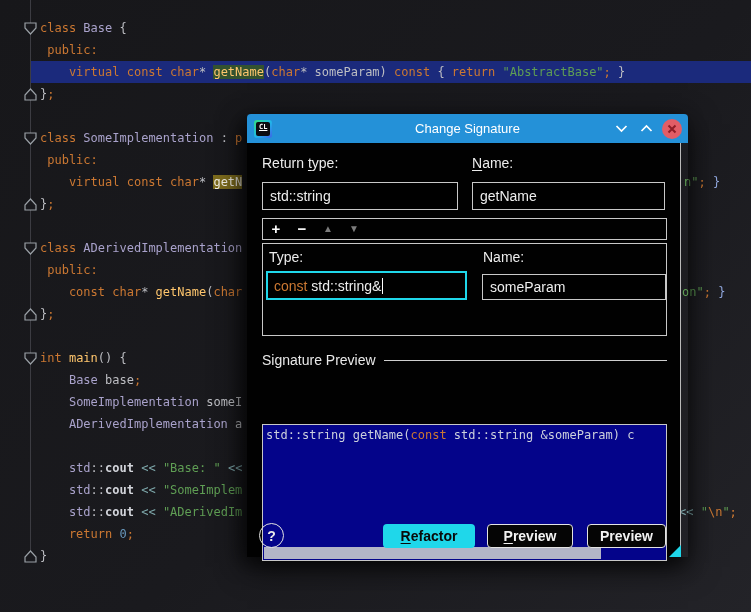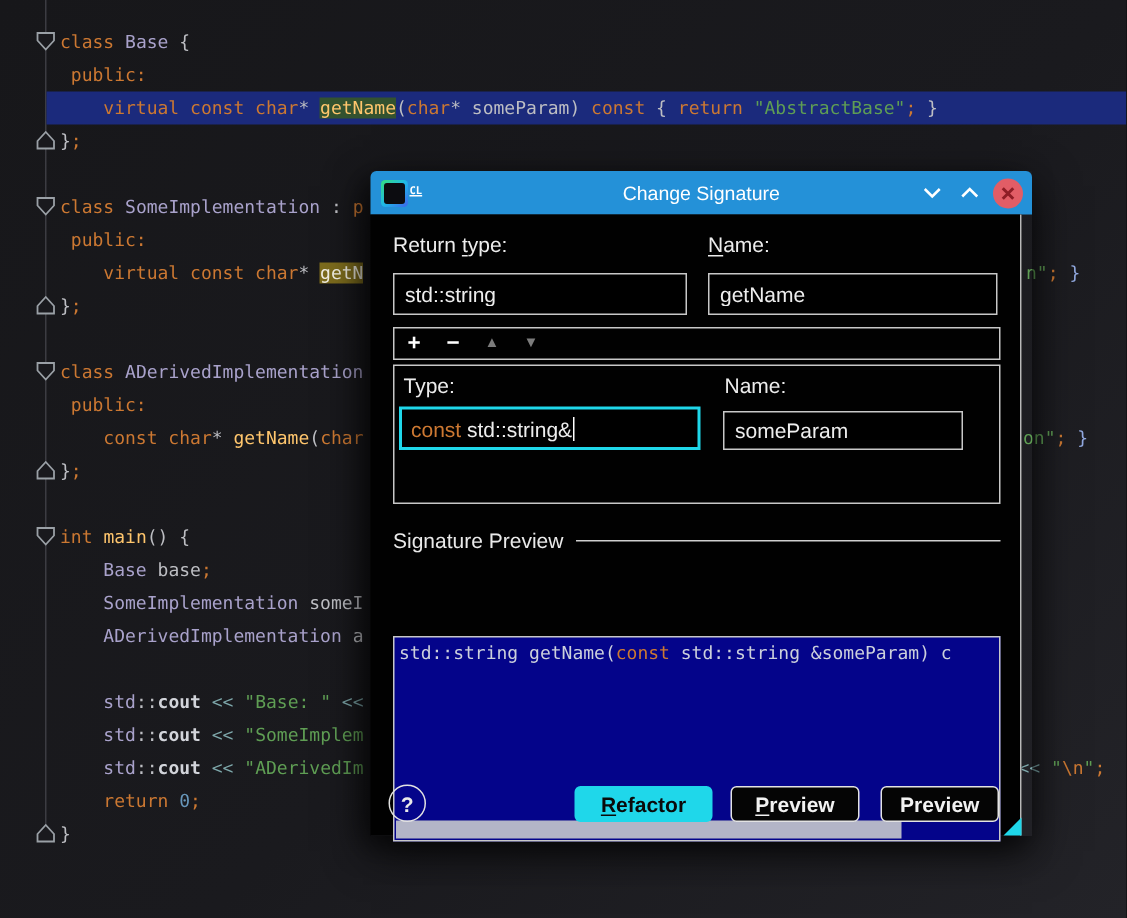--- a/index.html
+++ b/index.html
@@ -23,42 +23,42 @@
   #dialog{position:absolute;left:247px;top:114px;width:441px;height:443px;
     box-shadow:0 10px 28px rgba(0,0,0,.75),-6px 6px 18px rgba(0,0,0,.5);}
   #titlebar{position:absolute;left:0;top:0;width:441px;height:29px;background:var(--titlebar-blue);
     border-radius:4px 4px 0 0;display:flex;align-items:center;}
   .app-icon{width:18px;height:18px;margin-left:7px;border-radius:3px;
     background:linear-gradient(135deg,#35e07c 0%,#1fb9e8 50%,#3e63e8 100%);
     display:flex;align-items:center;justify-content:center;}
   .app-icon-inner{width:14px;height:14px;background:#0c0c10;border-radius:2px;
     display:flex;align-items:flex-start;justify-content:flex-start;}
   .app-icon-inner span{font-family:"DejaVu Sans Mono",monospace;font-size:7px;font-weight:bold;color:#fff;
-    line-height:9px;padding:1px 0 0 17px;text-decoration:underline;}
+    line-height:9px;padding:1px 0 0 3px;text-decoration:underline;}
   #title-text{position:absolute;left:0;right:0;text-align:center;color:#fff;font-size:13px;}
   .win-controls{position:absolute;right:6px;top:0;height:29px;display:flex;align-items:center;gap:7px;}
   .wc{width:18px;height:18px;display:flex;align-items:center;justify-content:center;cursor:pointer;}
   .wc-close{width:20px;height:20px;border-radius:50%;background:var(--close-red);}
   #dlg-body{position:absolute;left:0;top:29px;width:433px;height:414px;background:var(--dialog-bg);
     border-right:1px solid #b9b9b9;color:#e9e9e9;font-size:14px;}
   .dlg-label{position:absolute;color:#ececec;text-align:right;}
   .mn{text-decoration:underline;text-underline-offset:2px;}
   .dlg-input{position:absolute;background:#000;border:1px solid var(--field-border);color:#ededed;
     font-family:"Liberation Sans",sans-serif;font-size:14px;padding:0 7px;box-sizing:border-box;height:28px;}
   #toolbar-box{position:absolute;left:15px;top:75px;width:405px;height:22px;border:1px solid var(--field-border);
     box-sizing:border-box;display:flex;align-items:center;}
   .tb-btn{width:26px;text-align:center;font-weight:bold;color:#fff;font-size:15px;line-height:20px;cursor:pointer;}
   .tb-btn.disabled{color:#7c7c7c;font-size:10px;cursor:default;}
   #param-group{position:absolute;left:15px;top:100px;width:405px;height:93px;border:1px solid var(--field-border);
     box-sizing:border-box;}
   #type-field{position:absolute;left:3px;top:27px;width:201px;height:29px;background:#000;
     border:2px solid var(--accent-cyan);box-sizing:border-box;display:flex;align-items:center;
     padding:0 6px;white-space:pre;font-size:14px;color:#ededed;}
   .caret{display:inline-block;width:1px;height:16px;background:#fff;margin-left:1px;vertical-align:-3px;}
-  #param-name-field{left:219px;top:30px;width:160px;height:26px;}
+  #param-name-field{left:219px;top:30px;width:184px;height:26px;}
   #sig-preview-row{position:absolute;left:15px;top:209px;width:405px;display:flex;align-items:center;gap:8px;}
   #sig-preview-row .rule{flex:1;height:1px;background:#cfcfcf;}
   #preview-box{position:absolute;left:15px;top:237px;width:405px;height:137px;background:var(--preview-bg);
     border:1px solid var(--field-border);box-sizing:border-box;overflow:hidden;margin-top:44px;}
   #preview-code{position:absolute;left:3px;top:2px;white-space:pre;font-family:"DejaVu Sans Mono",monospace;
     font-size:12px;line-height:17px;color:var(--preview-text);}
   #preview-box .c-pl{color:var(--preview-text);}
   #preview-scrollbar{position:absolute;left:1px;right:1px;bottom:1px;height:12px;}
   #preview-thumb{position:absolute;left:0;top:0;height:12px;background:var(--scrollbar-thumb);}
   .dlg-btn{position:absolute;top:381px;height:24px;background:#050505;border:1px solid #e3e3e3;border-radius:4px;

